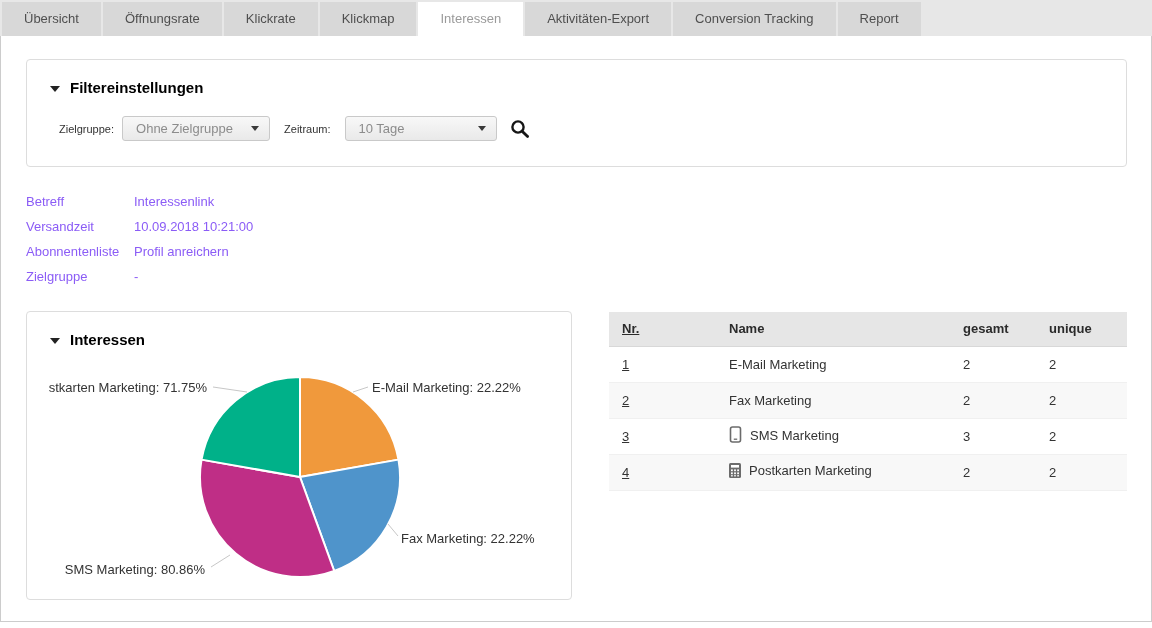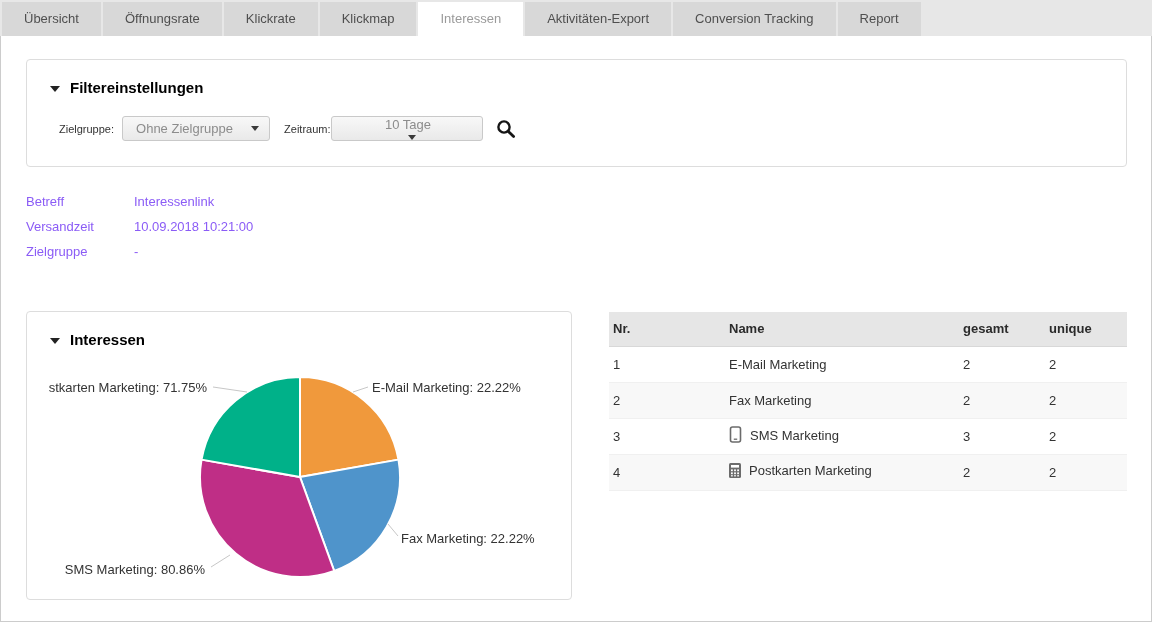--- a/index.html
+++ b/index.html
@@ -23,42 +23,42 @@
   .tri { width:0; height:0; border-left:5px solid transparent; border-right:5px solid transparent;
          border-top:6px solid #222; margin-right:10px; margin-top:2px; }
 
   
   .filter-controls { position:absolute; left:32px; top:52px; display:flex; align-items:center; height:33px; }
   .filter-controls label { font-size:11px; color:#333;text-align:center; }
   .dd { height:25px; border:1px solid #c9c9c9; border-radius:3px;
         background:linear-gradient(#f8f8f8,#e9e9e9); display:flex; align-items:center;
         justify-content:space-between; padding:0 10px 0 13px; color:#8c8c8c; font-size:13px; cursor:pointer; }
   .dd1 { width:148px; margin:0 14px 0 8px; }
-  .dd2 { width:152px; margin:0 12px 0 0;flex-direction:column; }
+  .dd2 { width:152px; margin:0 12px 0 14px; }
   .dd-arrow { width:0; height:0; border-left:4.5px solid transparent; border-right:4.5px solid transparent;
               border-top:5.5px solid #3a3a3a; margin-left:8px; }
   .search-btn { background:none; border:none; padding:0; cursor:pointer; display:flex; align-items:center; }
 
   
   .info-list { position:absolute; left:25px; top:189px; }
   .info-row { display:flex; height:25px; align-items:center; font-size:13px; color:#8b5cf6; }
   .info-label { width:108px; }
 
   
   .chart-svg { position:absolute; left:0; top:0; }
   .pie-label { position:absolute; font-size:13px; color:#333; white-space:nowrap; transform:translateY(-50%); }
 
   
   .data-table { position:absolute; left:608px; top:312px; width:518px; border-collapse:collapse;
                 table-layout:fixed; font-size:13px; color:#333; }
   .data-table th { background:#e6e6e6; height:34px; text-align:left; font-weight:bold; color:#2b2b2b;
                    border-bottom:1px solid #d8d8d8; }
   .data-table td { height:36px; border-bottom:1px solid #f0f0f0; background:#fff; }
   .data-table tr.even td { background:#f8f8f8; }
-  .pad-a { padding-left:4px; } .pad-b { padding-left:7px; }
+  .pad-a { padding-left:13px;text-decoration:underline; } .pad-b { padding-left:7px; }
   .name-icon { display:inline-block; vertical-align:-3px; margin-right:8px; }
 </style>
 </head>
 <body>
 
 <div class="app">
 
   <nav class="tabbar" id="tabbar">
       <div class="tab">Übersicht</div>
       <div class="tab">Öffnungsrate</div>
@@ -96,20 +96,24 @@
   </section>
 
   <div class="info-list" id="infolist">
       <div class="info-row">
         <div class="info-label">Betreff</div>
         <div>Interessenlink</div>
       </div>
       <div class="info-row">
         <div class="info-label">Versandzeit</div>
         <div>10.09.2018 10:21:00</div>
+      </div>
+      <div class="info-row">
+        <div class="info-label">Abonnentenliste</div>
+        <div>Profil anreichern</div>
       </div>
       <div class="info-row">
         <div class="info-label">Zielgruppe</div>
         <div>-</div>
       </div>
     </div>
 
   <section class="panel pie-panel">
     <svg class="chart-svg" id="pie-svg" width="544" height="287" viewBox="0 0 544 287">
         <path d="M 273 165 L 273 65 A 100 100 0 0 1 371.4807753012208 147.63518223330695 Z" fill="#f0993c" stroke="#fff" stroke-width="2" stroke-linejoin="round"></path>

